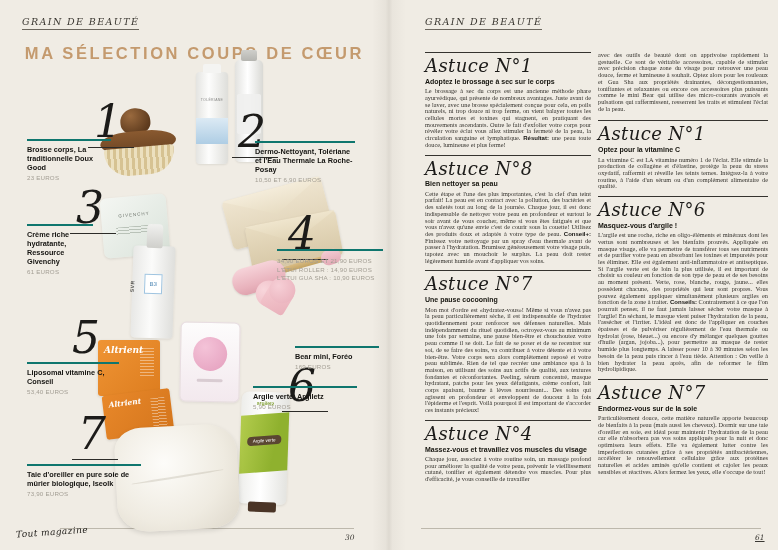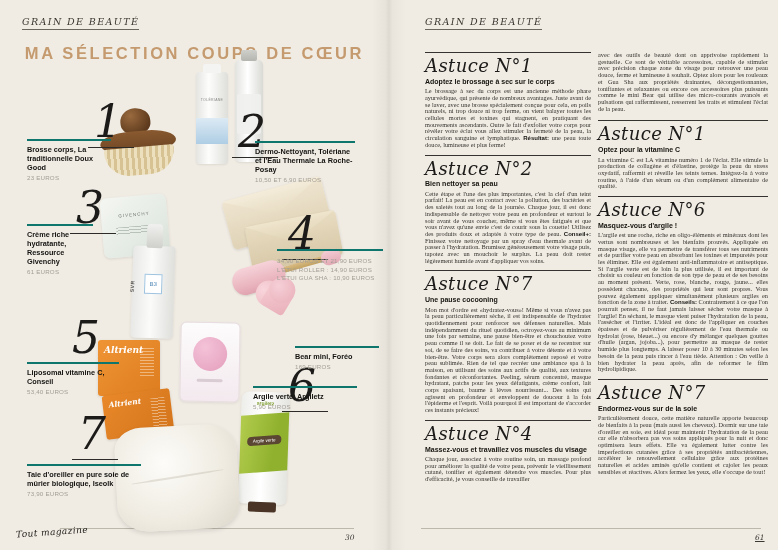--- a/index.html
+++ b/index.html
@@ -231,21 +231,21 @@
 
     <div class="col col-a">
       <article class="astuce">
         <div class="a-rule"></div>
         <h2 class="a-title">Astuce N°1</h2>
         <h3 class="a-sub">Adoptez le brossage à sec sur le corps</h3>
         <p class="a-body"><span>Le brossage à sec du corps est une ancienne méthode phare ayurvédique, qui présente de nombreux avantages. Juste avant de se laver, avec une brosse spécialement conçue pour cela, en poils naturels, ni trop douce ni trop ferme, on vient balayer toutes les cellules mortes et toxines qui stagnent, en pratiquant des mouvements ascendants. Outre le fait d'exfolier votre corps pour révéler votre éclat vous allez stimuler la fermeté de la peau, la circulation sanguine et lymphatique. </span><b>Résultat:</b><span> une peau toute douce, lumineuse et plus ferme!</span></p>
       </article>
       <article class="astuce">
         <div class="a-rule"></div>
-        <h2 class="a-title">Astuce N°2</h2>
+        <h2 class="a-title">Astuce N°8</h2>
         <h3 class="a-sub">Bien nettoyer sa peau</h3>
         <p class="a-body"><span>Cette étape et l'une des plus importantes, c'est la clef d'un teint parfait! La peau est en contact avec la pollution, des bactéries et des saletés tout au long de la journée. Chaque jour, il est donc indispensable de nettoyer votre peau en profondeur et surtout le soir avant de vous coucher, même si vous êtes fatigués et que vous n'avez qu'une envie c'est de courir sous la couette! Utilisez des produits doux et adaptés à votre type de peau. </span><b>Conseil+:</b><span> Finissez votre nettoyage par un spray d'eau thermale avant de passer à l'hydratation. Brumisez généreusement votre visage puis, tapotez avec un mouchoir le surplus. La peau doit rester légèrement humide avant d'appliquer vos soins.</span></p>
       </article>
       <article class="astuce">
         <div class="a-rule"></div>
         <h2 class="a-title">Astuce N°7</h2>
         <h3 class="a-sub">Une pause cocooning</h3>
         <p class="a-body"><span>Mon mot d'ordre est «hydratez-vous»! Même si vous n'avez pas la peau particulièrement sèche, il est indispensable de l'hydrater quotidiennement pour renforcer ses défenses naturelles. Mais indépendamment du rituel quotidien, octroyez-vous au minimum une fois par semaine, une pause bien-être et chouchoutez votre peau comme il se doit. Le fait de se poser et de se recentrer sur soi, de se faire des soins, va contribuer à votre détente et à votre bien-être. Votre corps sera alors complètement reposé et votre peau sublimée. Rien de tel que recréer une ambiance spa à la maison, en utilisant des soins aux actifs de qualité, aux textures fondantes et réconfortantes. Peeling, sérum concentré, masque hydratant, patchs pour les yeux défatigants, crème confort, lait corps apaisant, baume à lèvres nourrissant... Des soins qui agissent en profondeur et enveloppent de douceur à la fois l'épiderme et l'esprit. Voilà pourquoi il est important de s'accorder ces instants précieux!</span></p>
       </article>
       <article class="astuce">

